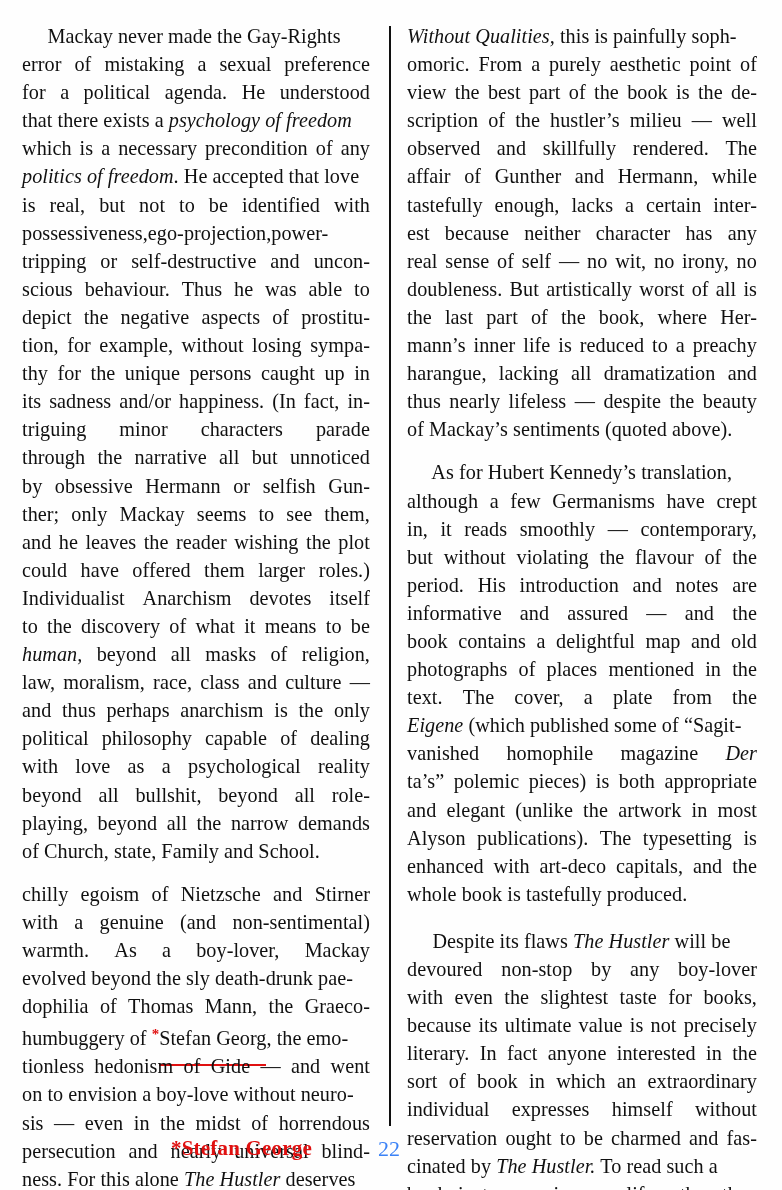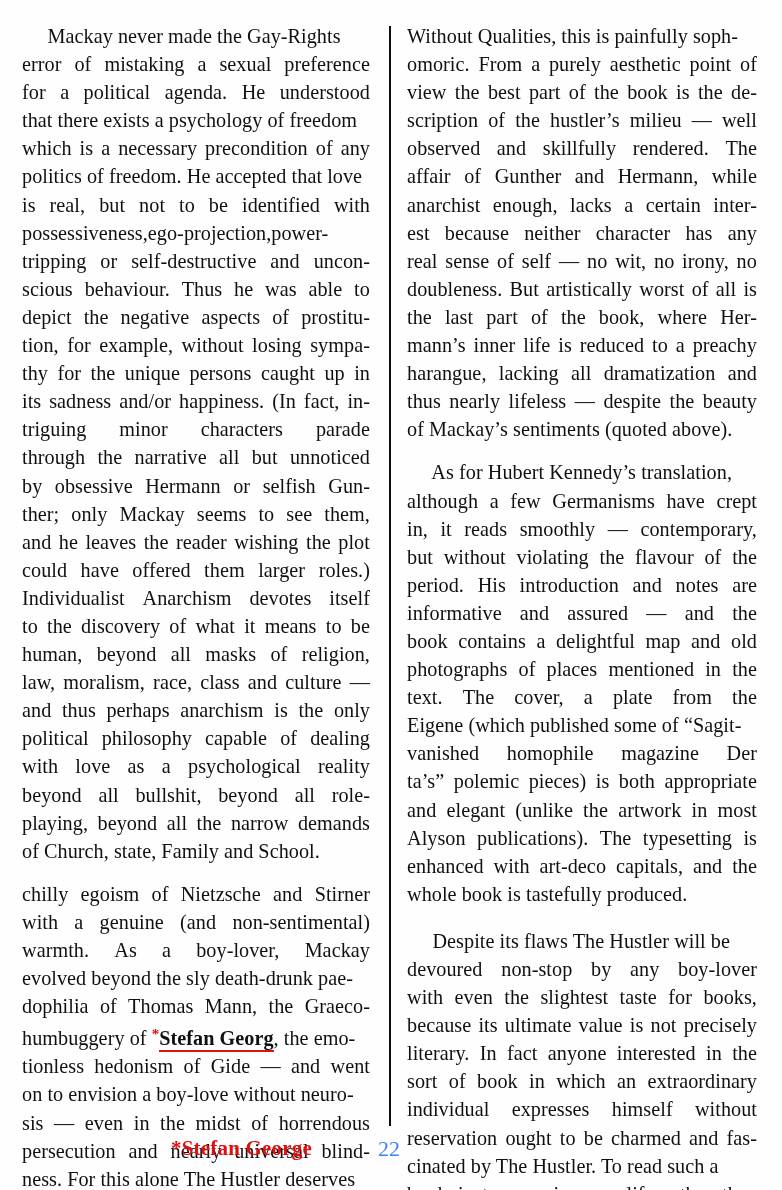--- a/index.html
+++ b/index.html
@@ -55,34 +55,33 @@
     white-space: pre;
     position: relative;
   }
   .ln.j {
     
     display: flex;
     justify-content: space-between;
   }
   .ln.j > .w { white-space: pre; }
 
-  i, .it { }
+  i, .it { font-style: italic; }
 
   
   .anno-ast {
     color: #e01010;
     font-weight: bold;
     font-size: 15px;
     vertical-align: 6px;
     letter-spacing: 0;
   }
   .anno-underline {
     border-bottom: 2px solid #e01010;
-    padding-bottom: 1px;
-    font-weight: bold;
+    padding-bottom: 15px;
   }
 
   .footer {
     position: absolute;
     left: 0;
     top: 1136px;
     width: 782px;
     height: 40px;
   }
   .footer-note {
@@ -160,21 +159,21 @@
         </div>
       </div>
     <div class="column right" id="col-right">
         <div class="para">
           <div class="ln"><span class="w it">Without Qualities,</span><span class="w"> this is painfully soph-</span></div>
           <div class="ln j"><span class="w">omoric.</span><span class="w">From</span><span class="w">a</span><span class="w">purely</span><span class="w">aesthetic</span><span class="w">point</span><span class="w">of</span></div>
           <div class="ln j"><span class="w">view</span><span class="w">the</span><span class="w">best</span><span class="w">part</span><span class="w">of</span><span class="w">the</span><span class="w">book</span><span class="w">is</span><span class="w">the</span><span class="w">de-</span></div>
           <div class="ln j"><span class="w">scription</span><span class="w">of</span><span class="w">the</span><span class="w">hustler’s</span><span class="w">milieu</span><span class="w">—</span><span class="w">well</span></div>
           <div class="ln j"><span class="w">observed</span><span class="w">and</span><span class="w">skillfully</span><span class="w">rendered.</span><span class="w">The</span></div>
           <div class="ln j"><span class="w">affair</span><span class="w">of</span><span class="w">Gunther</span><span class="w">and</span><span class="w">Hermann,</span><span class="w">while</span></div>
-          <div class="ln j"><span class="w">anarchist</span><span class="w">enough,</span><span class="w">lacks</span><span class="w">a</span><span class="w">certain</span><span class="w">inter-</span></div>
+          <div class="ln j"><span class="w">tastefully</span><span class="w">enough,</span><span class="w">lacks</span><span class="w">a</span><span class="w">certain</span><span class="w">inter-</span></div>
           <div class="ln j"><span class="w">est</span><span class="w">because</span><span class="w">neither</span><span class="w">character</span><span class="w">has</span><span class="w">any</span></div>
           <div class="ln j"><span class="w">real</span><span class="w">sense</span><span class="w">of</span><span class="w">self</span><span class="w">—</span><span class="w">no</span><span class="w">wit,</span><span class="w">no</span><span class="w">irony,</span><span class="w">no</span></div>
           <div class="ln j"><span class="w">doubleness.</span><span class="w">But</span><span class="w">artistically</span><span class="w">worst</span><span class="w">of</span><span class="w">all</span><span class="w">is</span></div>
           <div class="ln j"><span class="w">the</span><span class="w">last</span><span class="w">part</span><span class="w">of</span><span class="w">the</span><span class="w">book,</span><span class="w">where</span><span class="w">Her-</span></div>
           <div class="ln j"><span class="w">mann’s</span><span class="w">inner</span><span class="w">life</span><span class="w">is</span><span class="w">reduced</span><span class="w">to</span><span class="w">a</span><span class="w">preachy</span></div>
           <div class="ln j"><span class="w">harangue,</span><span class="w">lacking</span><span class="w">all</span><span class="w">dramatization</span><span class="w">and</span></div>
           <div class="ln j"><span class="w">thus</span><span class="w">nearly</span><span class="w">lifeless</span><span class="w">—</span><span class="w">despite</span><span class="w">the</span><span class="w">beauty</span></div>
           <div class="ln"><span class="w">of Mackay’s sentiments (quoted above).</span></div>
         </div>
         <div class="para">

